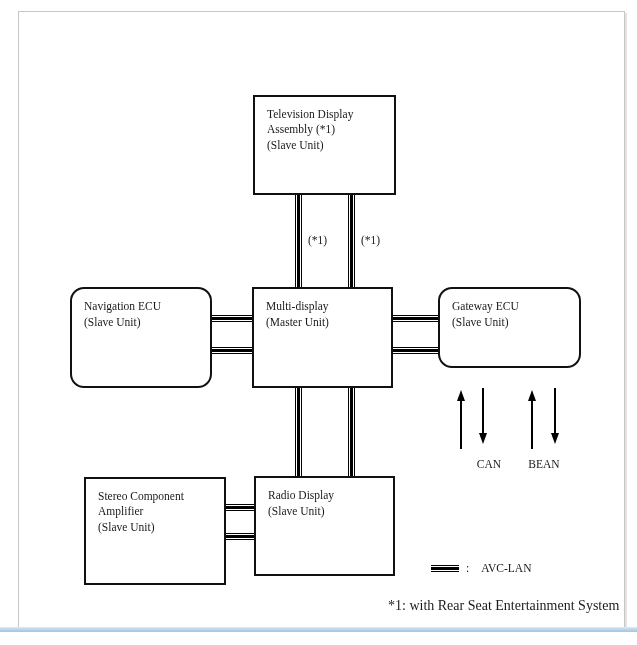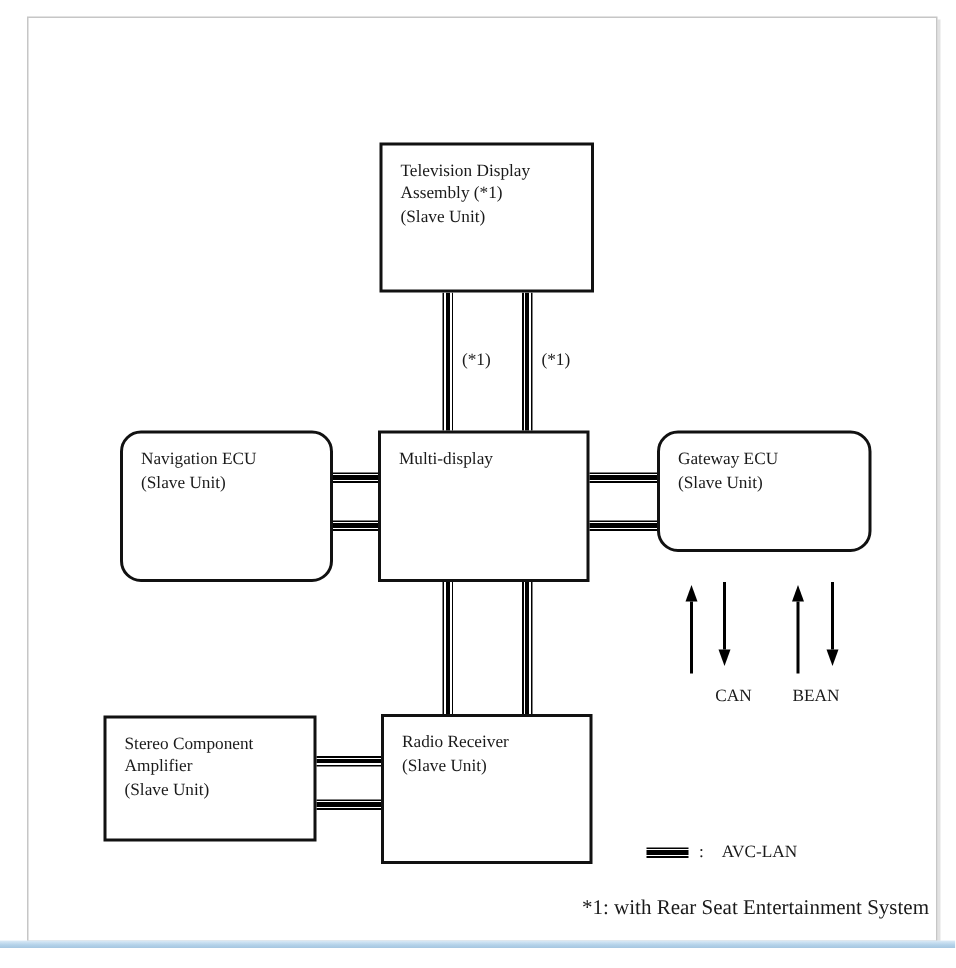--- a/index.html
+++ b/index.html
@@ -68,42 +68,43 @@
 
   <div class="hbus" style="left:209px; top:504px; width:47px;"></div>
   <div class="hbus" style="left:209px; top:533px; width:47px;"></div>
 
   <div class="box" style="left:253px; top:95px; width:143px; height:100px;">
     <div class="bl">Television Display</div>
     <div class="bl">Assembly  (*1)</div>
     <div class="bl gap">(Slave Unit)</div>
   </div>
 
-  <div class="box rounded" style="left:80px; top:287px; width:142px; height:101px;">
+  <div class="box rounded" style="left:70px; top:287px; width:142px; height:101px;">
     <div class="bl">Navigation ECU</div>
     <div class="bl gap">(Slave Unit)</div>
   </div>
 
   <div class="box" style="left:252px; top:287px; width:141px; height:101px;">
     <div class="bl">Multi-display</div>
+    <div class="bl gap">(Master Unit)</div>
   </div>
 
   <div class="box rounded" style="left:438px; top:287px; width:143px; height:81px;">
     <div class="bl">Gateway ECU</div>
     <div class="bl gap">(Slave Unit)</div>
   </div>
 
-  <div class="box" style="left:69px; top:477px; width:142px; height:84px;">
+  <div class="box" style="left:84px; top:477px; width:142px; height:108px;">
     <div class="bl">Stereo Component</div>
     <div class="bl">Amplifier</div>
     <div class="bl gap">(Slave Unit)</div>
   </div>
 
   <div class="box" style="left:254px; top:476px; width:141px; height:100px;">
-    <div class="bl">Radio Receiver</div>
+    <div class="bl">Radio Display</div>
     <div class="bl gap">(Slave Unit)</div>
   </div>
 
   <div class="conn-label" style="left:308px; top:234px;">(*1)</div>
   <div class="conn-label" style="left:361px; top:234px;">(*1)</div>
 
   <div class="arrow" style="left:456px; top:390px; height:59px;">
     <div class="head-up"></div>
     <div class="shaft"></div>
   </div>

